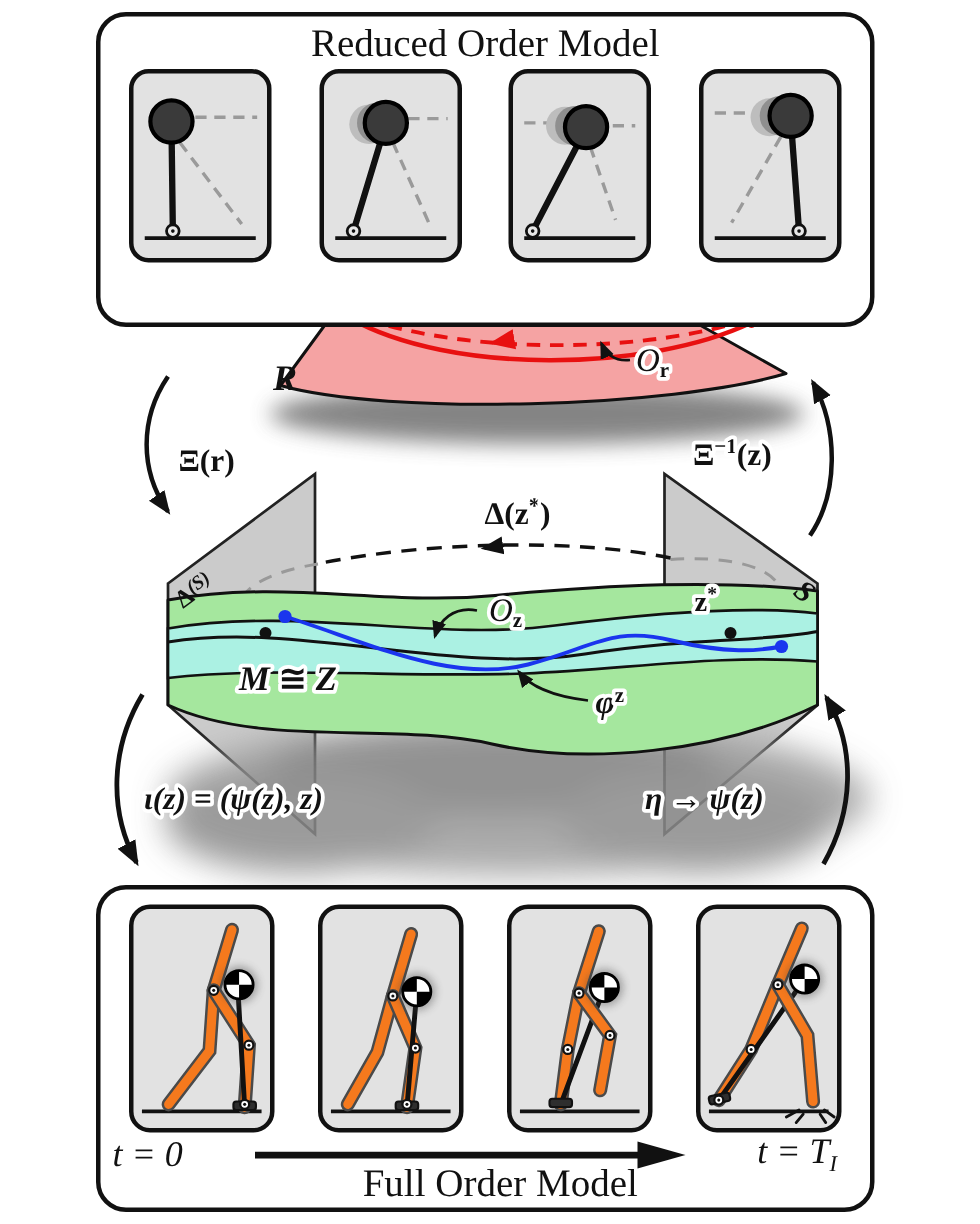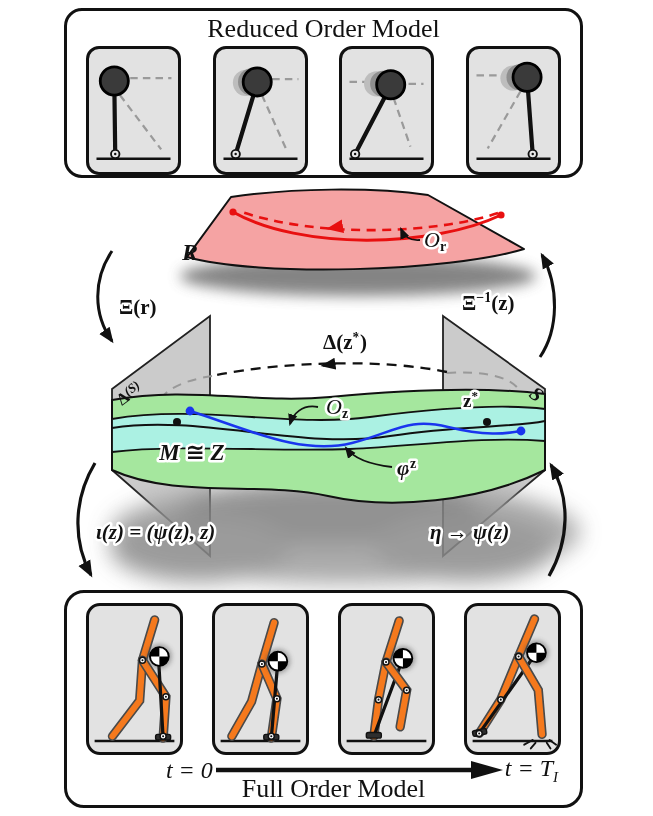--- a/index.html
+++ b/index.html
@@ -6,39 +6,39 @@
   #stage {
     position:relative; width:653px; height:816px; background:#fff; overflow:hidden;
     font-family:"Liberation Serif","DejaVu Serif",serif;
     --orange:#f5791d; --panel:#e2e2e2;
   }
   
   .big-box {
     position:absolute; left:64px; width:519px; box-sizing:border-box;
     border:3.5px solid #111; border-radius:20px; background:#fff;
   }
-  #top-box { top:8px; height:170px;border-radius:18px; }
+  #top-box { top:8px; height:210px; }
   #bottom-box { top:590px; height:218px; }
   .box-title {
     text-align:center; font-size:26px; color:#111; line-height:30px;
   }
   #top-box .box-title { margin-top:3px; }
   .panel-row {
     display:flex; justify-content:space-between; padding:0 19px; margin-top:2px;
   }
   .panel {
     width:95px; height:129px; box-sizing:border-box; background:var(--panel);
     border:3px solid #111; border-radius:13px; overflow:hidden;
   }
   .panel svg { display:block; width:100%; height:100%; }
   #bottom-box .panel-row { position:absolute; top:8px; left:0; right:0; }
   #bottom-box .panel { width:97px; height:152px; border-radius:14px; }
   .time-row {
     position:absolute; top:160px; left:8px; right:22px; height:34px;
-    display:flex; align-items:center; justify-content:flex-end;
+    display:flex; align-items:center; justify-content:space-between;
   }
   .t-label { font-style:italic; font-size:24px; color:#111; white-space:nowrap; }
   .t-label sub { font-size:15px; font-style:italic; }
   #bottom-title { position:absolute; top:181px; left:0; right:0;padding-left:20px; }
   
   #middle-svg { position:absolute; left:0; top:0; pointer-events:none; }
   text { fill:#111; }
   .mathlbl { font-family:"Liberation Serif","DejaVu Serif","DejaVu Sans",serif; font-weight:bold; }
   .halo { paint-order:stroke; stroke:#ffffff; stroke-width:5px; stroke-linejoin:round; }
   .it { font-style:italic; }

